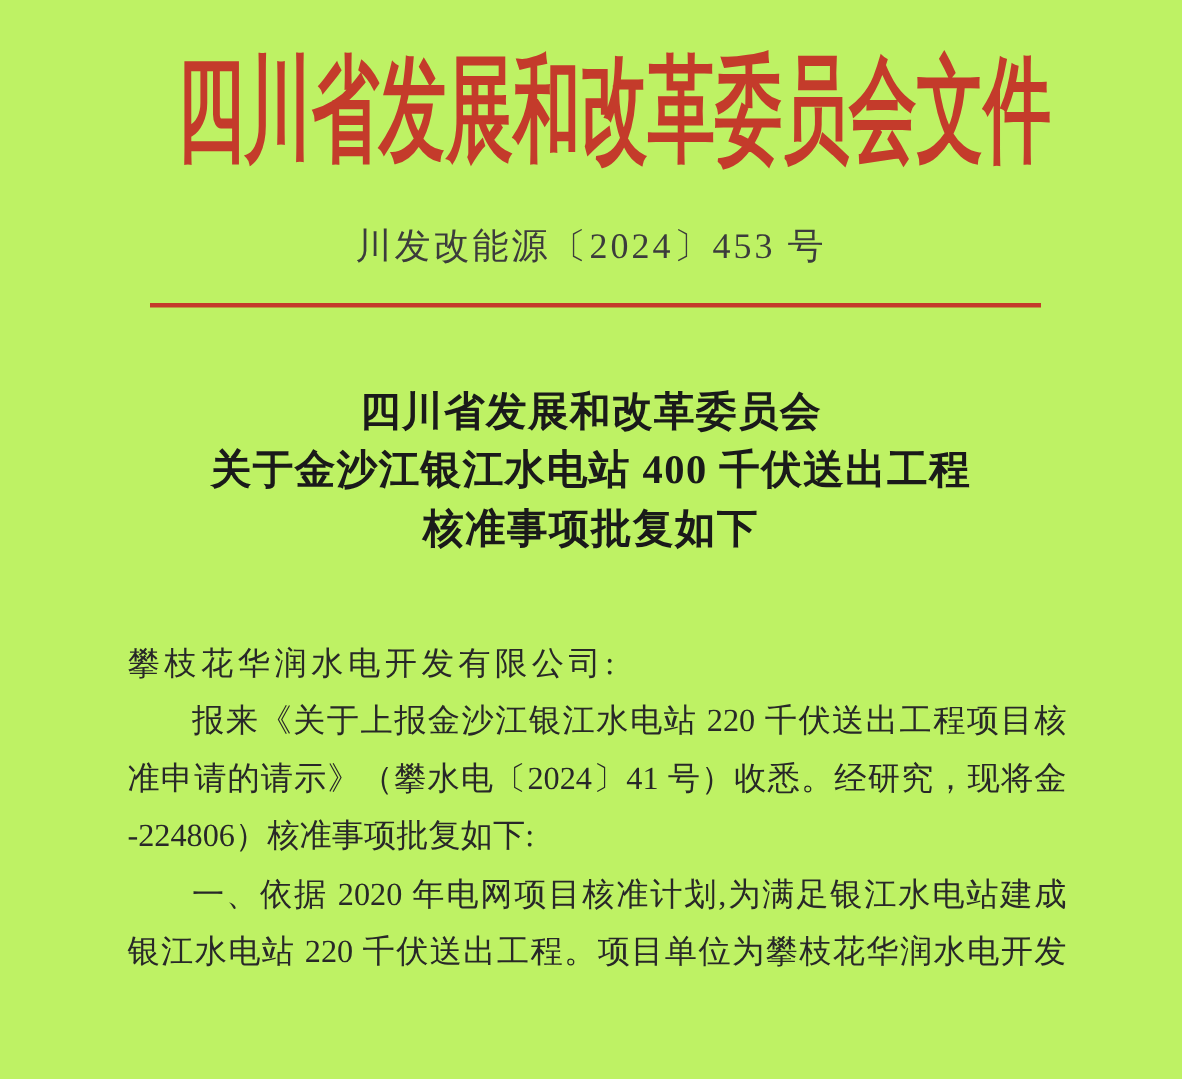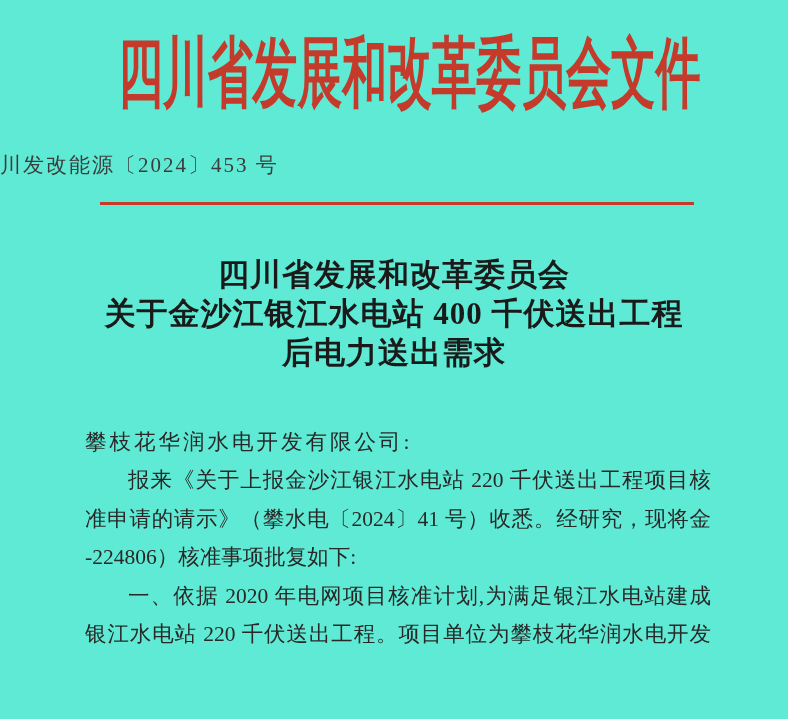--- a/index.html
+++ b/index.html
@@ -4,21 +4,21 @@
 <style>
   html, body {
     margin: 0;
     padding: 0;
     background: #ffffff;
   }
   .page {
     position: relative;
     width: 788px;
     height: 719px;
-    background: #5eead4;
+    background: #bef264;
     overflow: hidden;
     font-family: "Liberation Serif", "DejaVu Serif", serif;
     color: #2d2d2d;
   }
   
   .banner {
     margin-top: 26px;
     height: 96px;
     line-height: 96px;
     text-align: center;
@@ -27,37 +27,38 @@
     color: #c43b2b;
     transform: scale(0.70, 1.2);
     transform-origin: 50% 50%;
     white-space: nowrap;
   }
   
   .docnum {
     margin-top: 30px;
     height: 26px;
     line-height: 26px;
-    font-size: 21px;
+    text-align: center;
+    font-size: 24px;
     letter-spacing: 2px;
     color: #3c3c3c;
   }
   
   .divider {
     margin-top: 24px;
     margin-left: 100px;
     width: 594px;
     height: 3px;
     background: #c43b2b;
   }
   
   .title {
     margin-top: 50px;
     text-align: center;
-    font-size: 31px;
+    font-size: 27px;
     font-weight: 700;
     line-height: 39px;
     letter-spacing: 1px;
     color: #1a1a1a;
   }
   
   .body {
     margin: 51px 77px 0 85px;
     font-size: 21.5px;
     color: #282828;
@@ -92,21 +93,21 @@
 
   <div class="banner">四川省发展和改革委员会文件</div>
 
   <div class="docnum">川发改能源〔2024〕453 号</div>
 
   <div class="divider"></div>
 
   <div class="title">
     <div>四川省发展和改革委员会</div>
     <div>关于金沙江银江水电站 400 千伏送出工程</div>
-    <div>后电力送出需求</div>
+    <div>核准事项批复如下</div>
   </div>
 
   <div class="body">
     <div class="bline salutation">攀枝花华润水电开发有限公司:</div>
     <div class="bline jline indent">报来《关于上报金沙江银江水电站 220 千伏送出工程项目核</div>
     <div class="bline jline">准申请的请示》（攀水电〔2024〕41 号）收悉。经研究，现将金</div>
     <div class="bline">-224806）核准事项批复如下:</div>
     <div class="bline jline indent">一、依据 2020 年电网项目核准计划,为满足银江水电站建成</div>
     <div class="bline jline">银江水电站 220 千伏送出工程。项目单位为攀枝花华润水电开发</div>
   </div>

